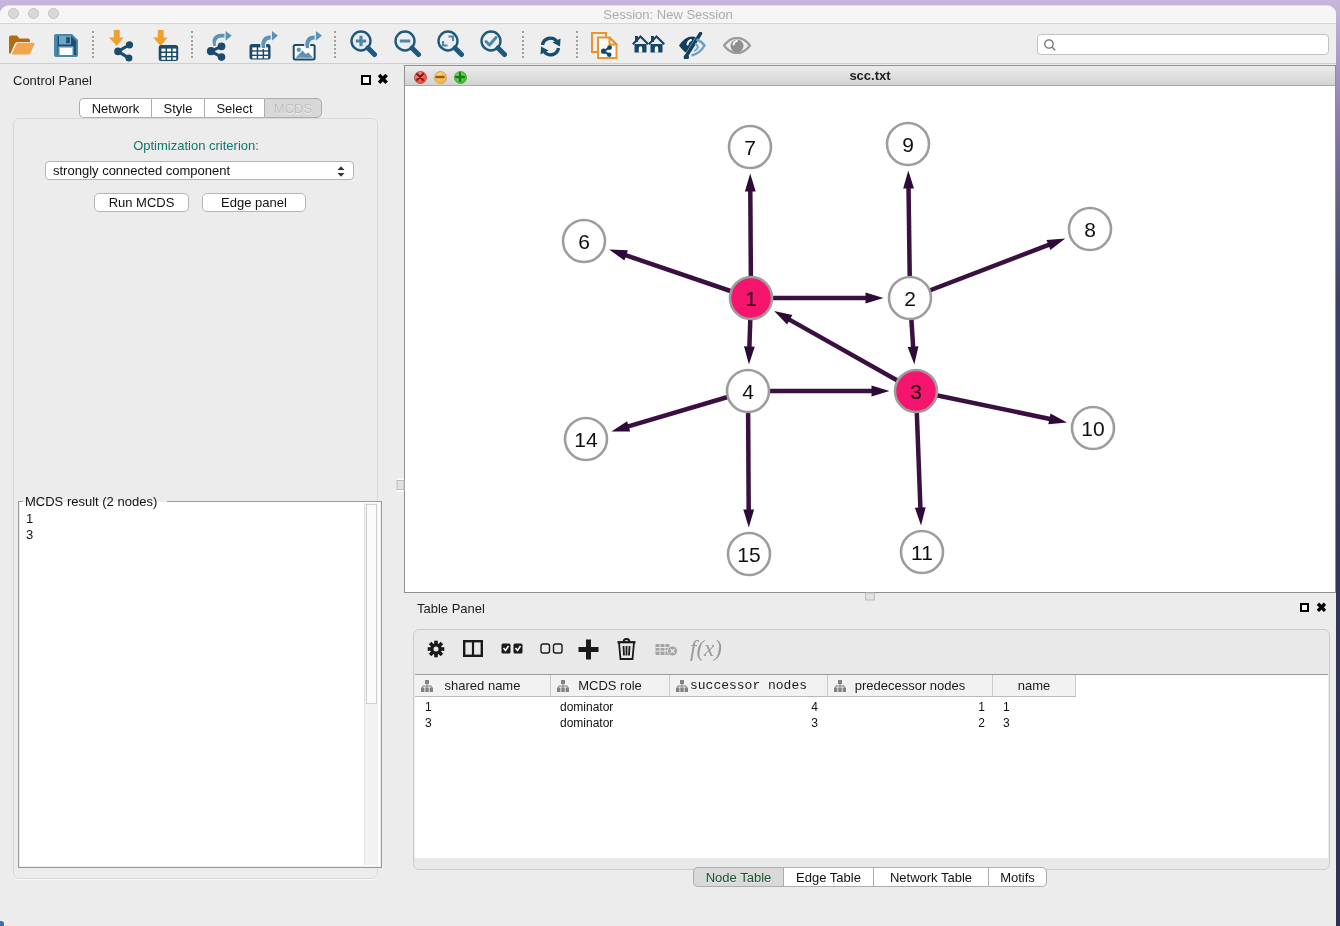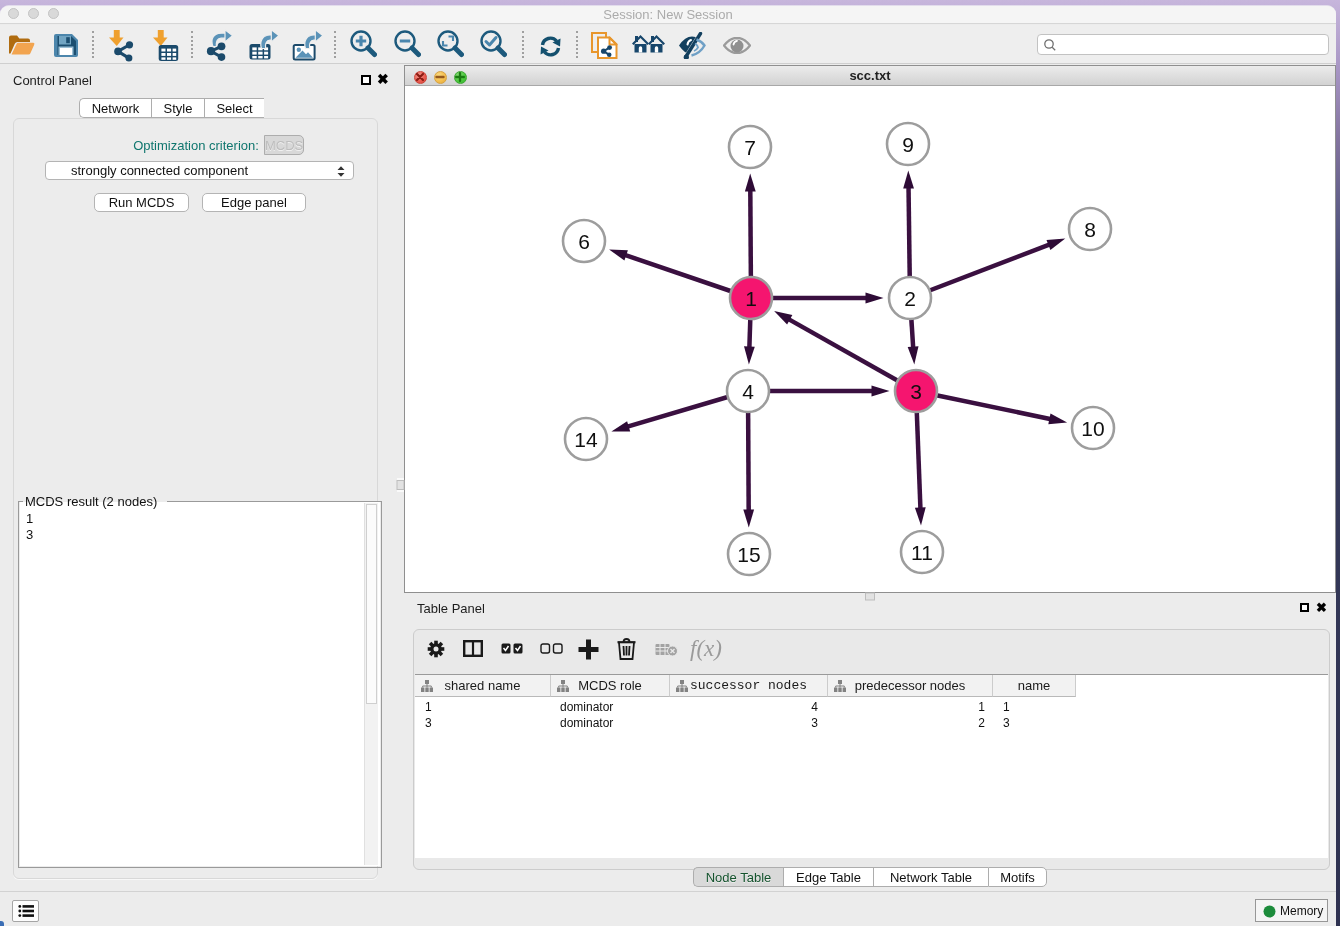--- a/index.html
+++ b/index.html
@@ -27,21 +27,21 @@
 .cp { position:absolute; left:0; top:59px; width:392px; height:826px; background:#ececec; }
 .cp-title { position:absolute; left:13px; top:8px; font-size:13px; color:#1d1d1d; }
 .cp-float { position:absolute; left:361px; top:10px; width:10px; height:10px; border:2px solid #000; background:#fff; }
 .cp-x { position:absolute; left:377px; top:6px; font-size:14px; font-weight:bold; color:#000; }
 .subpanel { position:absolute; left:13px; top:53px; width:365px; height:761px; background:#ececec; border:1px solid #d8d8d8; border-radius:6px; box-shadow:0 1px 0 #f8f8f8; }
 .tabs { position:absolute; left:79px; top:33px; height:20px; display:flex; z-index:5; }
 .tab { height:20px; font-size:13px; line-height:19px; text-align:center; color:#111; background:#fff; border:1px solid #adadad; border-right:none; }
 .tab.first { border-radius:5px 0 0 5px; }
 .tab.sel { background:#d8d8d8; color:#bdbdbd; border:1px solid #adadad; border-radius:0 5px 5px 0; text-shadow:0 1px 0 #f0f0f0; }
 .opt-label { position:absolute; left:0; top:73px; width:392px; text-align:center; font-size:13px; color:#0f766e; }
-.combo { position:absolute; left:45px; top:96px; width:309px; height:19px; background:#fff; border:1px solid #b4b4b4; border-radius:4px; font-size:13px; line-height:17px; color:#111; padding-left:25px; }
+.combo { position:absolute; left:45px; top:96px; width:309px; height:19px; background:#fff; border:1px solid #b4b4b4; border-radius:4px; font-size:13px; line-height:17px; color:#111; padding-left:7px; }
 .btn { position:absolute; height:19px; background:#ffffff; border:1px solid #b4b4b4; border-radius:5px; font-size:13px; line-height:17px; color:#111; text-align:center; }
 .fieldset { position:absolute; left:18px; top:436px; width:364px; height:367px; border:1px solid #9a9a9a; border-top:none; }
 .fs-line { position:absolute; top:0; height:0; border-top:1px solid #9a9a9a; }
 .fs-legend { position:absolute; left:6px; top:-7px; font-size:13px; color:#111; z-index:3; background:transparent; }
 .fs-white { position:absolute; left:1px; top:1px; right:1px; bottom:1px; background:#fff; }
 .fs-scroll { position:absolute; right:2px; top:1px; width:14px; bottom:1px; background:#f2f2f2; border-left:1px solid #e0e0e0; }
 .fs-text { position:absolute; left:6px; top:9px; font-size:13px; line-height:16px; color:#111; }
 
 
 .net { position:absolute; left:404px; top:59px; width:932px; height:528px; border:1px solid #8f8f8f; background:#fff; }
@@ -263,21 +263,21 @@
 
   <div class="cp">
     <div class="cp-title">Control Panel</div>
     <div class="cp-float"></div>
     <div class="cp-x">✖</div>
     <div class="subpanel"></div>
     <div class="tabs">
       <div class="tab first" style="width:72px;">Network</div>
       <div class="tab" style="width:53px;">Style</div>
       <div class="tab" style="width:60px;">Select</div>
-      <div class="tab sel" style="width:40px;margin-top:37px;">MCDS</div>
+      <div class="tab sel" style="width:58px;">MCDS</div>
     </div>
     <div class="opt-label">Optimization criterion:</div>
     <div class="combo">strongly connected component
       <svg style="position:absolute; right:7px; top:3px;" width="10" height="13" viewBox="0 0 10 13">
           <path d="M1.5,5 L5,1.2 L8.5,5 Z M1.5,8 L5,11.8 L8.5,8 Z" fill="#333"></path>
         </svg>
     </div>
     <div class="btn" style="left:94px; top:128px; width:95px;">Run MCDS</div>
     <div class="btn" style="left:202px; top:128px; width:104px;">Edge panel</div>
     <div class="fieldset">
@@ -492,40 +492,20 @@
       </div>
     </div>
     <div class="bt-tabs">
       <div class="btab sel" style="width:90px;">Node Table</div>
       <div class="btab" style="width:90px;">Edge Table</div>
       <div class="btab" style="width:115px;">Network Table</div>
       <div class="btab last" style="width:59px;">Motifs</div>
     </div>
   </div>
 
-  <div class="status">
-    <div class="st-list">
-      <svg style="position:absolute; left:5px; top:3px;" width="16" height="14" viewBox="0 0 16 14">
-        <g fill="#111">
-          <circle cx="1.8" cy="2.4" r="1.4"></circle>
-            <circle cx="1.8" cy="7" r="1.4"></circle>
-            <circle cx="1.8" cy="11.6" r="1.4"></circle>
-          <rect x="4.5" y="1.1" width="11.5" height="2.6"></rect>
-            <rect x="4.5" y="5.7" width="11.5" height="2.6"></rect>
-            <rect x="4.5" y="10.3" width="11.5" height="2.6"></rect>
-        </g>
-      </svg>
-    </div>
-    <div class="st-mem">
-      <svg style="position:absolute; left:7px; top:5px;" width="13" height="13" viewBox="0 0 13 13">
-          <circle cx="6.5" cy="6.5" r="6" fill="#1d8c3c"></circle>
-        </svg>
-      <span style="position:absolute; left:24px; top:4px;">Memory</span>
-    </div>
-  </div>
   <svg style="position:absolute; left:396px; top:472px;" width="9" height="14" viewBox="0 0 9 14">
     <rect x="1" y="2.5" width="7" height="9" fill="#e2e2e2" stroke="#bdbdbd" stroke-width="1"></rect>
     <line x1="1" y1="1" x2="8" y2="1" stroke="#fff" stroke-width="1.5"></line>
     <line x1="1" y1="13" x2="8" y2="13" stroke="#fff" stroke-width="1.5"></line>
   </svg>
   <svg style="position:absolute; left:863px; top:586px;" width="14" height="9" viewBox="0 0 14 9">
     <rect x="2.5" y="1" width="9" height="7" fill="#e2e2e2" stroke="#bdbdbd" stroke-width="1"></rect>
   </svg>
 </div>
 <div style="position:absolute; left:0; top:921px; width:4px; height:5px; background:#3b6eb5; border-radius:0 3px 0 0;"></div>

